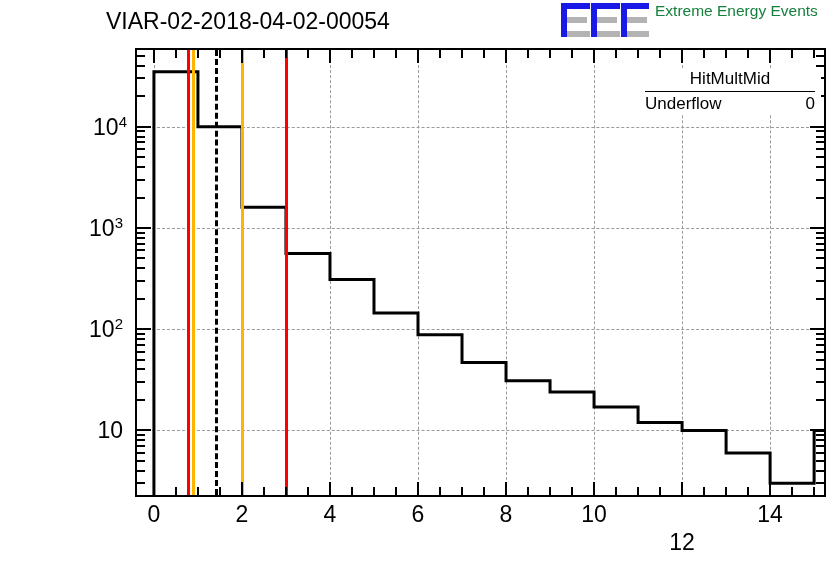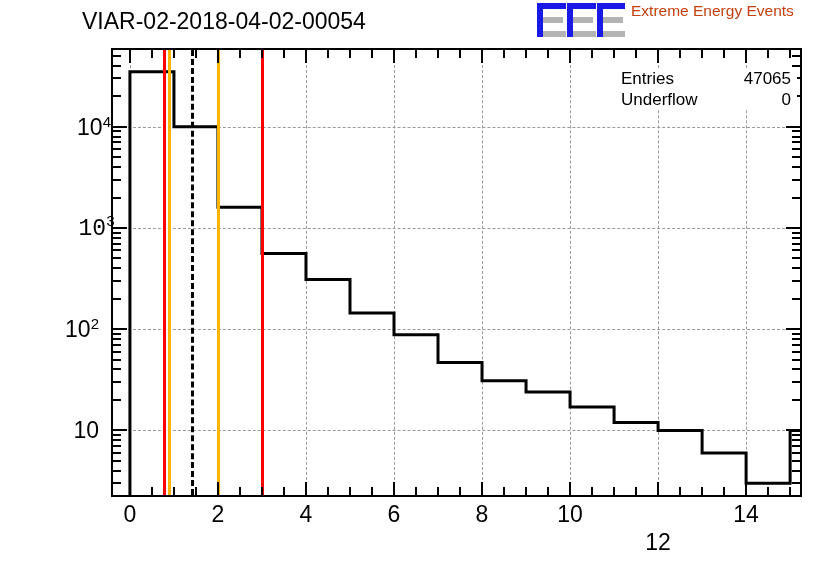--- a/index.html
+++ b/index.html
@@ -1,27 +1,27 @@
 <!DOCTYPE html>
 <html><head>
 <meta charset="utf-8">
 <style>
   html,body{margin:0;padding:0;background:#fff;}
   body{width:836px;height:572px;position:relative;overflow:hidden;
        font-family:"Liberation Sans",sans-serif;}
-  #root{position:absolute;inset:0;}
+  #root{position:absolute;inset:0;margin-left:24px;}
 
   
   .title{position:absolute;left:82px;top:8px;font-size:23px;color:#000;
          white-space:nowrap;letter-spacing:0px;}
 
   
   .logo{position:absolute;left:537px;top:2px;width:296px;height:38px;}
   .logo-eee{position:absolute;left:0px;top:1px;width:88px;height:34px;}
-  .logo-txt{position:absolute;left:94px;top:0px;color:#c2410c;
+  .logo-txt{position:absolute;left:94px;top:0px;color:#15803d;
             font-size:15.5px;line-height:18.5px;white-space:nowrap;}
   .logo-txt div{height:18.5px;}
 
   
   .frame{position:absolute;left:111px;top:48px;width:691px;height:449px;
          border:2px solid #000;box-sizing:border-box;}
   .plotarea{position:absolute;left:113px;top:50px;width:687px;height:445px;
             overflow:hidden;}
 
   
@@ -252,31 +252,28 @@
       <div class="tick" style="left: 113px; top: 95px; width: 8px; height: 2px;"></div>
       <div class="tick" style="left: 792px; top: 95px; width: 8px; height: 2px;"></div>
       <div class="tick" style="left: 113px; top: 77px; width: 8px; height: 2px;"></div>
       <div class="tick" style="left: 792px; top: 77px; width: 8px; height: 2px;"></div>
       <div class="tick" style="left: 113px; top: 65px; width: 8px; height: 2px;"></div>
       <div class="tick" style="left: 792px; top: 65px; width: 8px; height: 2px;"></div>
       <div class="tick" style="left: 113px; top: 55px; width: 8px; height: 2px;"></div>
       <div class="tick" style="left: 792px; top: 55px; width: 8px; height: 2px;"></div>
       <div class="ylab" style="left: 0px; width: 99px; top: 430.438px;">10</div>
       <div class="ylab" style="left: 0px; width: 99px; top: 329.214px;">10<sup>2</sup></div>
-      <div class="ylab" style="left: 16px; width: 99px; top: 227.991px; font-family: Liberation Mono, monospace;">10<sup>3</sup></div>
-      <div class="ylab" style="left: 12px; width: 99px; top: 126.767px;">10<sup>4</sup></div>
+      <div class="ylab" style="left: 0px; width: 99px; top: 227.991px;">10<sup>3</sup></div>
+      <div class="ylab" style="left: 4px; width: 99px; top: 126.767px;">10<sup>4</sup></div>
     </div>
 
 
   <div class="stats">
+    <div class="sname">HitMultMid</div>
     <div id="statrows">
-        <div class="srow">
-          <span>Entries</span>
-          <span>47065</span>
-        </div>
         <div class="srow">
           <span>Underflow</span>
           <span>0</span>
         </div>
       </div>
   </div>
 
 </div>
 
 </body></html>

